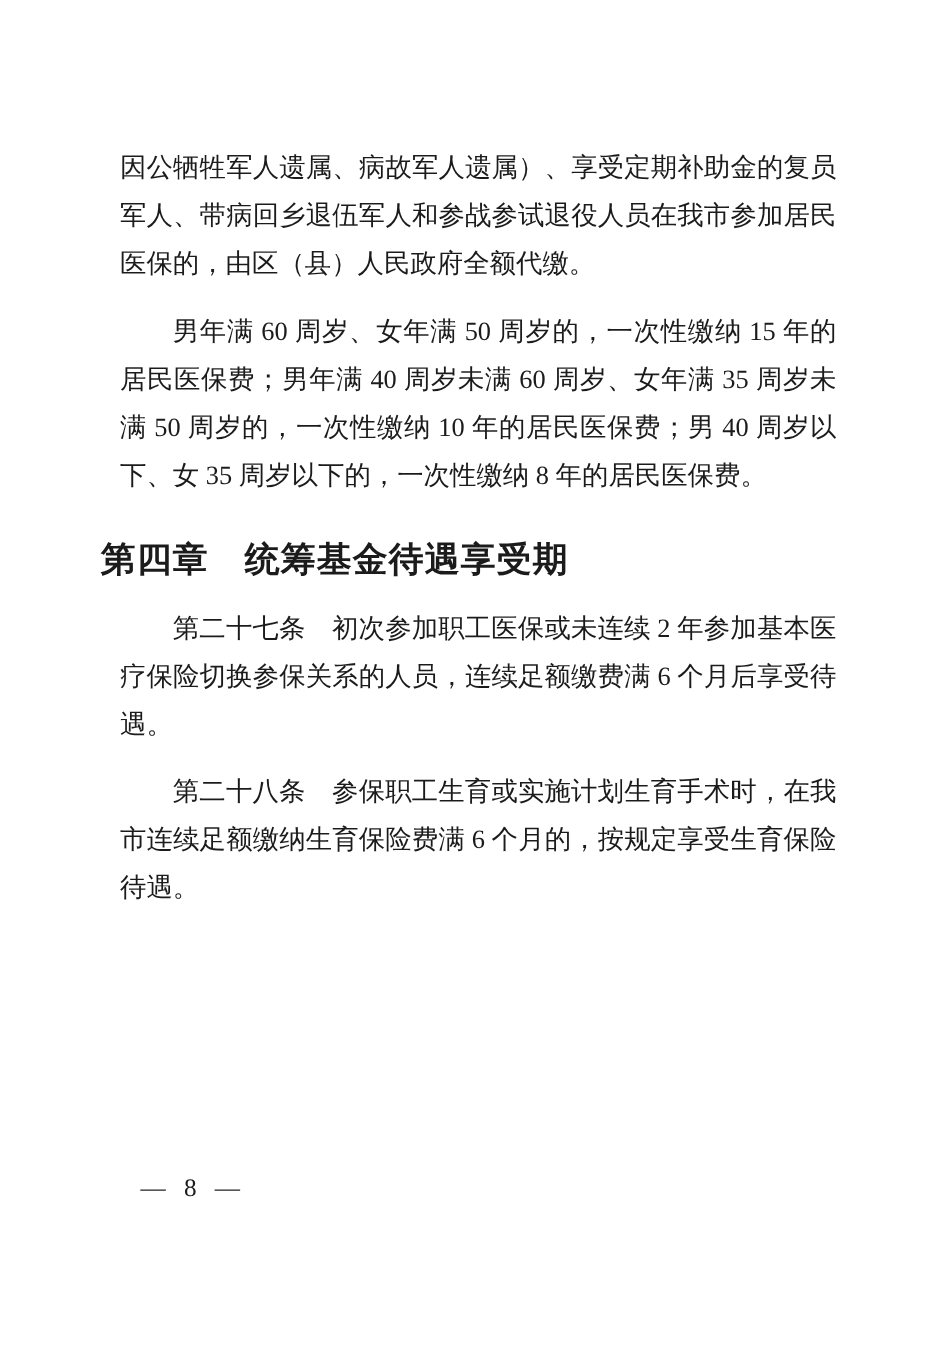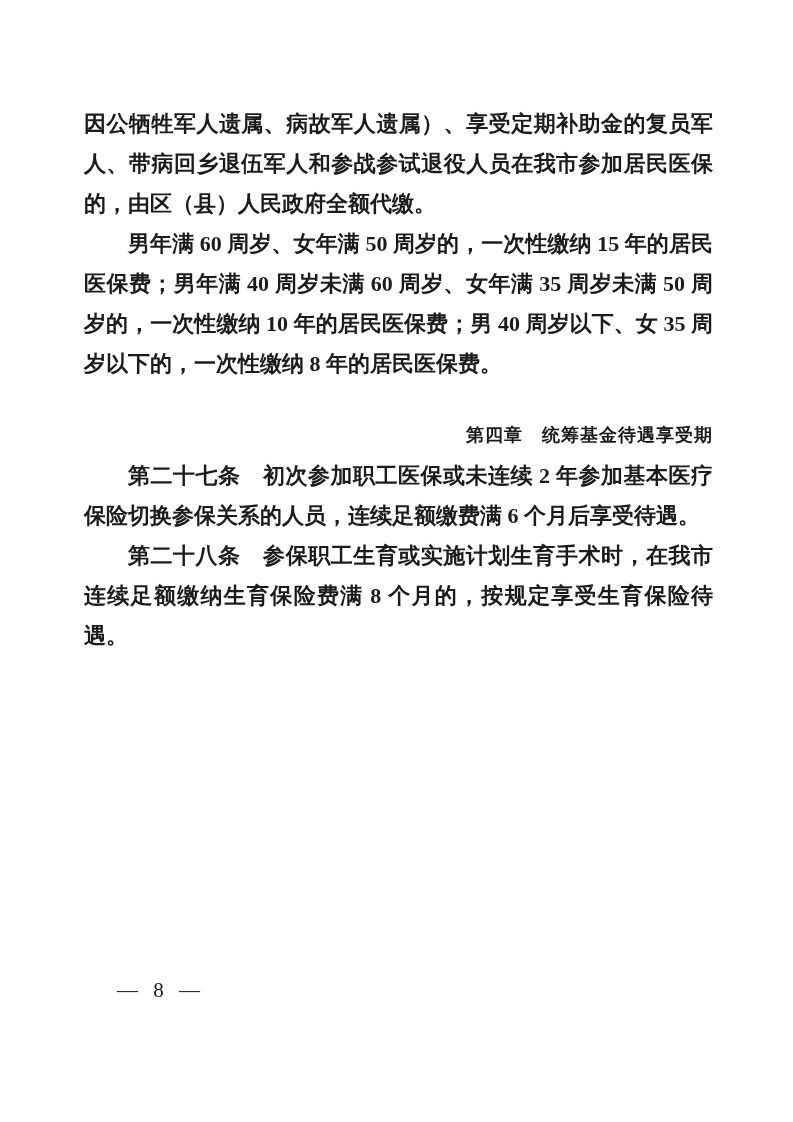--- a/index.html
+++ b/index.html
@@ -20,33 +20,32 @@
     position: absolute;
     left: 84px;
     top: 104px;
     width: 629px;
     font-size: 22px;
     line-height: 40px;
     text-align: justify;
     text-justify: inter-ideograph;
   }
   .para {
-    margin: 0;
+    margin: 16px;
     padding: 0;
-    font-weight: bold;
   }
   .para.indent {
     text-indent: 2em;
   }
   .chapter-heading {
     font-family: "Liberation Sans", "DejaVu Sans", sans-serif;
     font-weight: bold;
-    font-size: 18px;
+    font-size: 29px;
     line-height: 42px;
-    text-align: right;
+    text-align: left;
     letter-spacing: 1px;
     margin: 30px 0 0 0;
   }
   .page-footer {
     position: absolute;
     left: 117px;
     top: 970px;
     font-size: 21px;
     line-height: 40px;
     letter-spacing: 5px;
@@ -55,16 +54,16 @@
 </style>
 </head>
 <body>
 
 <div class="page">
   <div class="body-text">
     <p class="para">因公牺牲军人遗属、病故军人遗属）、享受定期补助金的复员军人、带病回乡退伍军人和参战参试退役人员在我市参加居民医保的，由区（县）人民政府全额代缴。</p>
     <p class="para indent">男年满 60 周岁、女年满 50 周岁的，一次性缴纳 15 年的居民医保费；男年满 40 周岁未满 60 周岁、女年满 35 周岁未满 50 周岁的，一次性缴纳 10 年的居民医保费；男 40 周岁以下、女 35 周岁以下的，一次性缴纳 8 年的居民医保费。</p>
     <h2 class="chapter-heading">第四章　统筹基金待遇享受期</h2>
     <p class="para indent">第二十七条　初次参加职工医保或未连续 2 年参加基本医疗保险切换参保关系的人员，连续足额缴费满 6 个月后享受待遇。</p>
-    <p class="para indent">第二十八条　参保职工生育或实施计划生育手术时，在我市连续足额缴纳生育保险费满 8 个月的，按规定享受生育保险待遇。</p>
+    <p class="para indent">第二十八条　参保职工生育或实施计划生育手术时，在我市连续足额缴纳生育保险费满 6 个月的，按规定享受生育保险待遇。</p>
   </div>
   <div class="page-footer">— 8 —</div>
 </div>
 
 </body></html>

